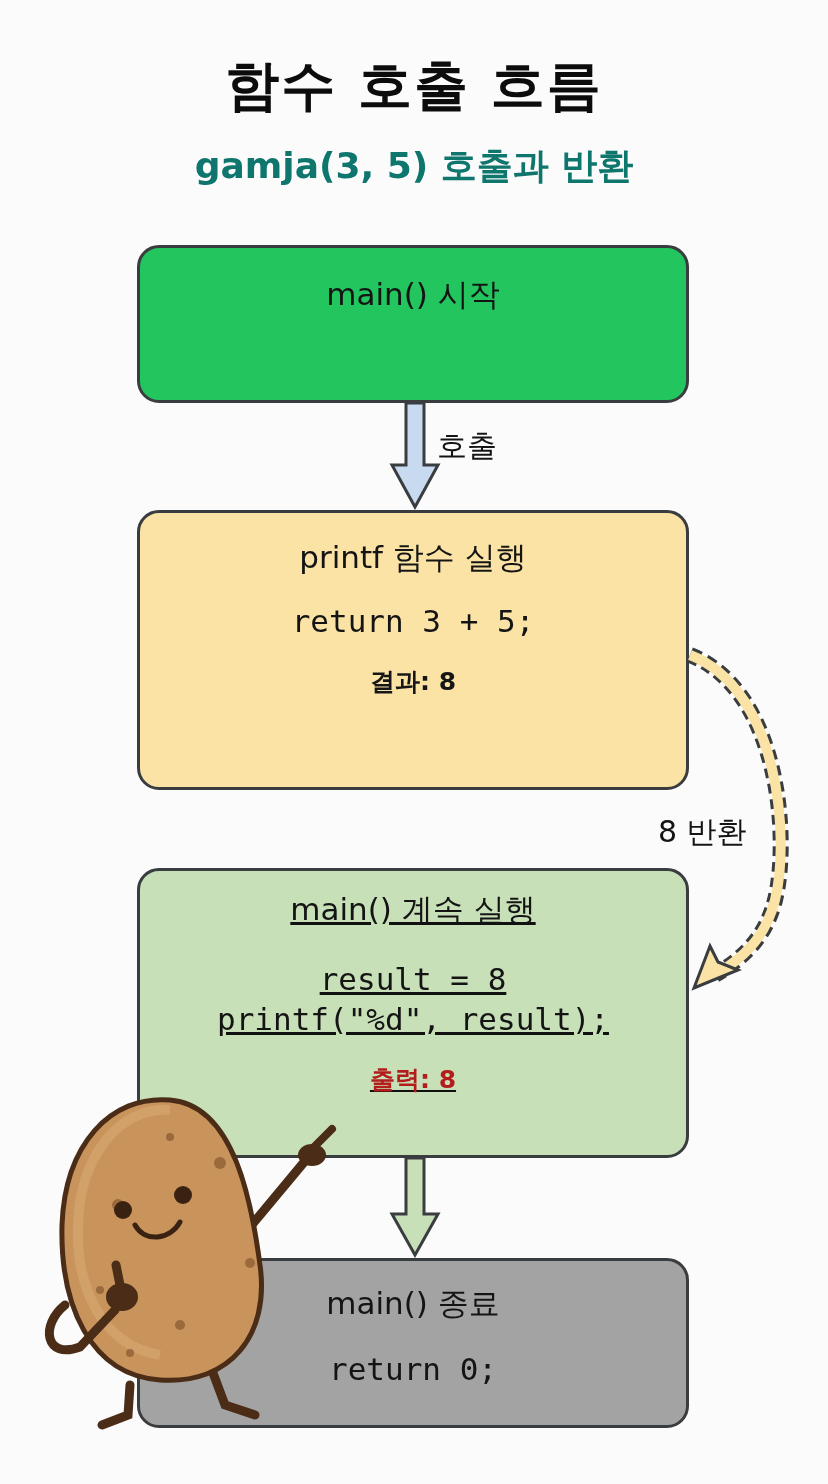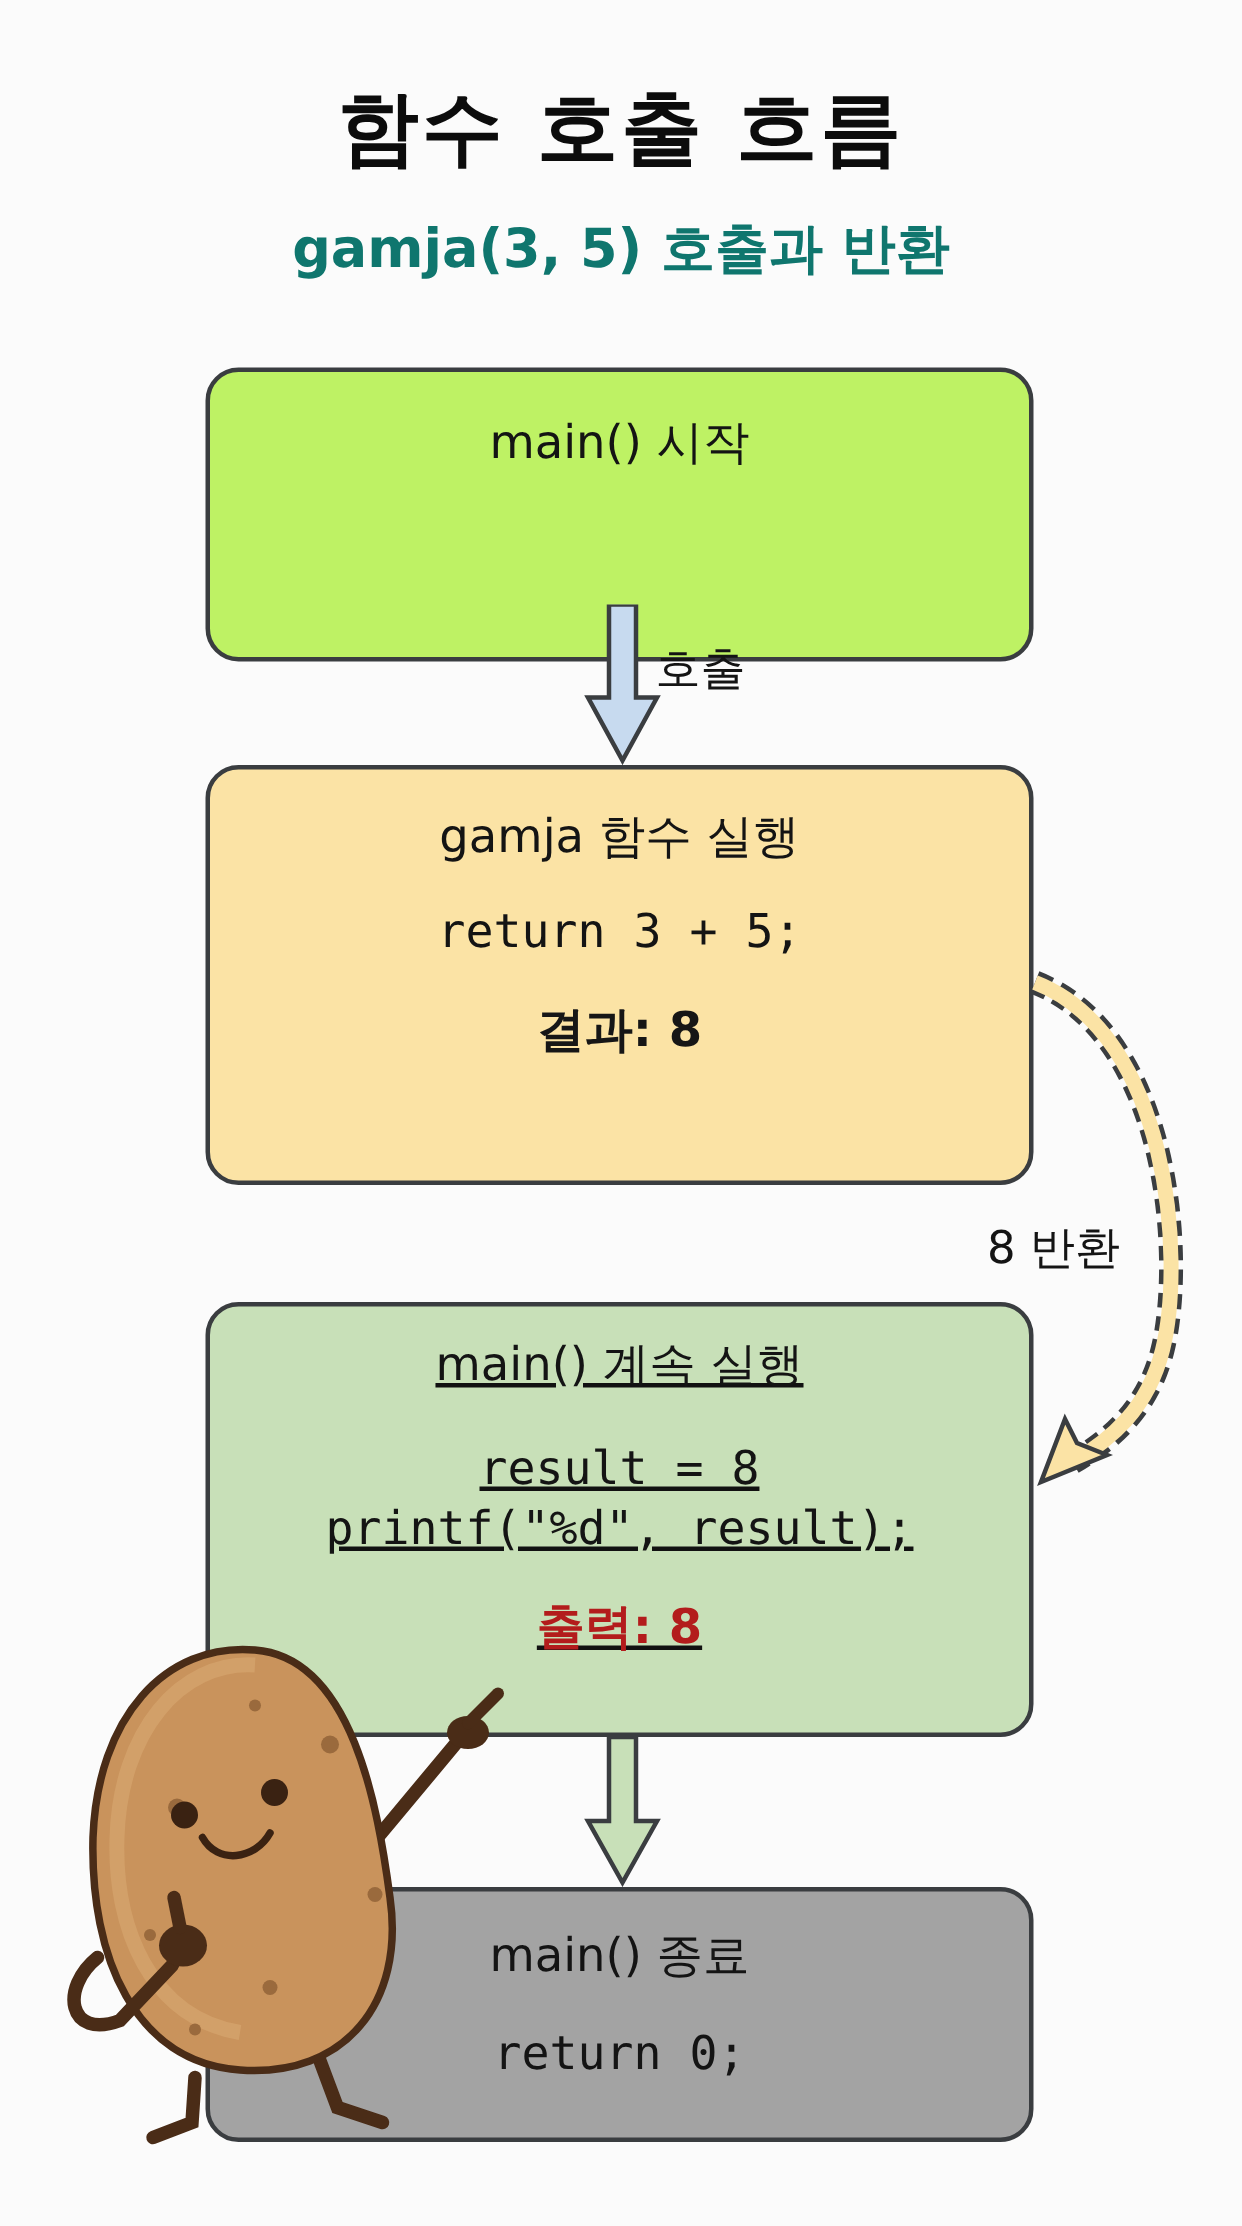--- a/index.html
+++ b/index.html
@@ -14,22 +14,22 @@
   .subtitle {
     position: absolute; left: 0; right: 0; top: 142px; text-align: center;
     font-size: 36px; font-weight: bold; color: #0f766e;
   }
   .box {
     position: absolute; left: 137px; width: 552px; box-sizing: border-box;
     border: 3px solid #3a3d40; border-radius: 22px; text-align: center;
   }
   .box .head { font-size: 31px; color: #141414; }
   .box .code { font-family: "DejaVu Sans Mono", "Liberation Mono", monospace; font-size: 31px; color: #141414; line-height: 40px; }
-  .box .res { font-size: 32px; font-weight: bold; }
-  #box-start { top: 245px; height: 196px; background: #bef264; }
+  .box .res { font-size: 25px; font-weight: bold; }
+  #box-start { top: 245px; height: 158px; background: #22c55e; }
   #box-start .head { margin-top: 26px; }
   #box-start .code { margin-top: 12px; }
   #box-gamja { top: 510px; height: 280px; background: #fbe3a5; }
   #box-gamja .head { margin-top: 24px; }
   #box-gamja .code { margin-top: 22px; }
   #box-gamja .res { margin-top: 24px; color: #161616; }
   #box-cont { top: 868px; height: 290px; background: #c8e0b8; text-decoration: underline; }
   #box-cont .head { margin-top: 18px; }
   #box-cont .code { margin-top: 28px; }
   #box-cont .res { margin-top: 24px; color: #b31c1c; }
@@ -48,21 +48,21 @@
 <div class="box" id="box-start">
   <div class="head">main() 시작</div>
 </div>
 
 <svg style="left:385px;top:403px" width="60" height="108" viewBox="0 0 60 108">
   <path d="M21 0 L39 0 L39 62 L53 62 L30 104 L7 62 L21 62 Z" fill="#c7daef" stroke="#3a3d40" stroke-width="3" stroke-linejoin="miter"></path>
 </svg>
 <div class="label" style="left:437px;top:426px">호출</div>
 
 <div class="box" id="box-gamja">
-  <div class="head">gamja 함수 실행</div>
+  <div class="head">printf 함수 실행</div>
   <div class="code">
     <div>return 3 + 5;</div>
   </div>
   <div class="res">결과: 8</div>
 </div>
 
 <svg style="left:680px;top:640px" width="140" height="360" viewBox="0 0 140 360">
   <path d="M10 15 C 100 50, 110 200, 95 260 C 85 300, 60 320, 35 335" fill="none" stroke="#3a3d40" stroke-width="16" stroke-dasharray="10 6"></path>
   <path d="M10 15 C 100 50, 110 200, 95 260 C 85 300, 60 320, 35 335" fill="none" stroke="#fbe3a5" stroke-width="10"></path>
   <path d="M14 348 L30 306 L38 322 L58 330 Z" fill="#fbe3a5" stroke="#3a3d40" stroke-width="3"></path>

